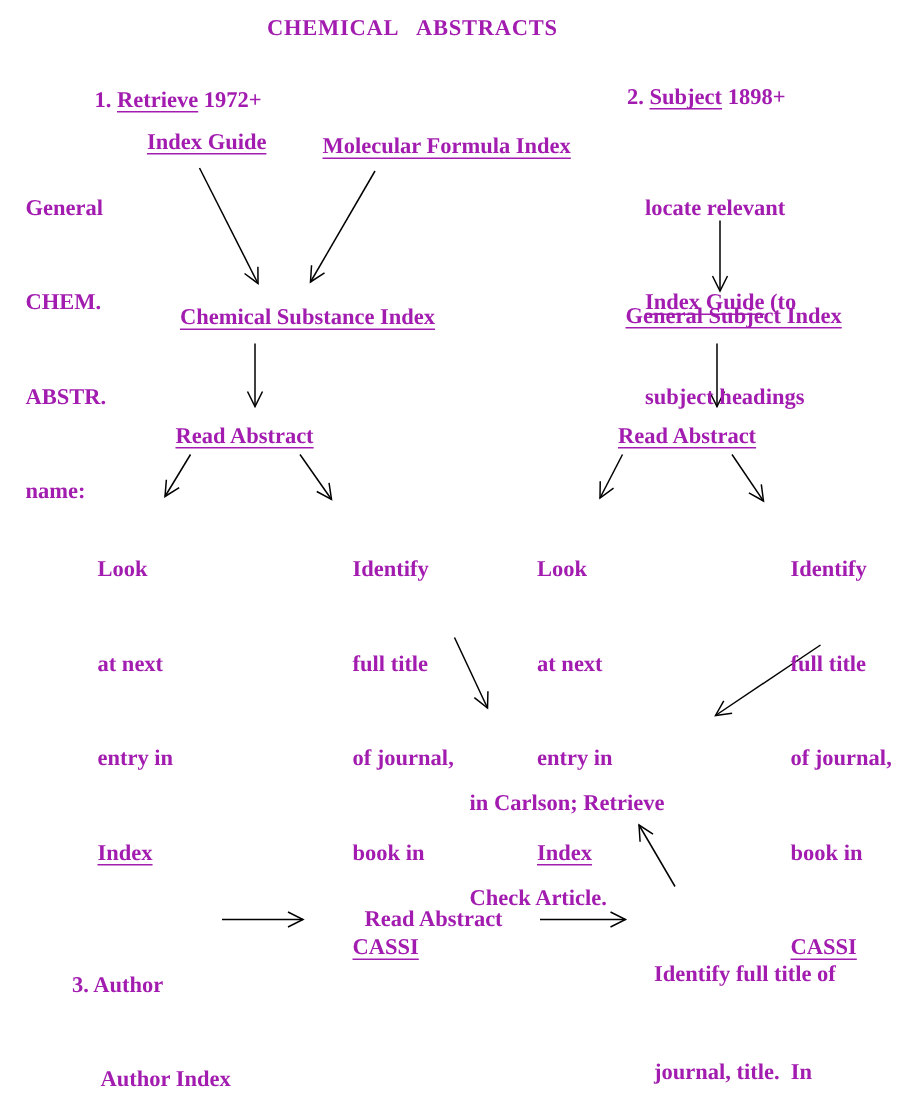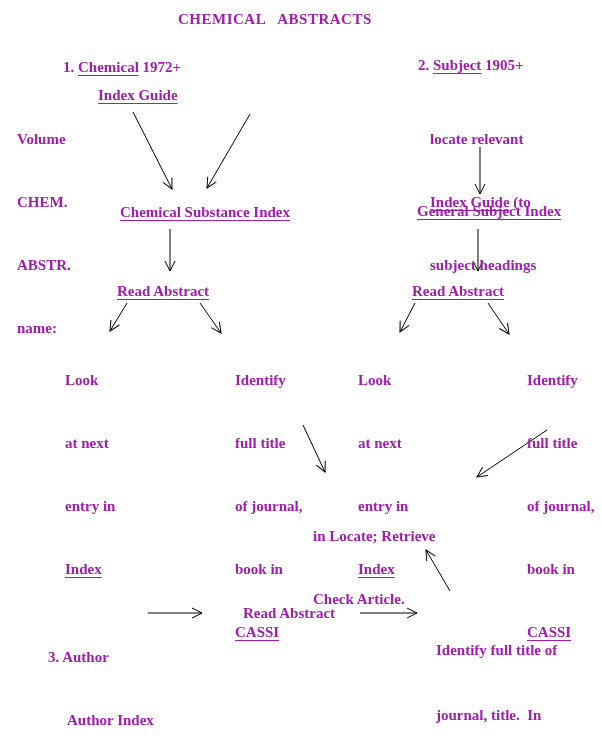--- a/index.html
+++ b/index.html
@@ -80,33 +80,34 @@
       <line x1="488" y1="303" x2="509" y2="334" stroke="#000000" stroke-width="1" marker-end="url(#arrowhead)"></line>
       <line x1="303" y1="425" x2="325" y2="472" stroke="#000000" stroke-width="1" marker-end="url(#arrowhead)"></line>
       <line x1="547" y1="430" x2="477" y2="477" stroke="#000000" stroke-width="1" marker-end="url(#arrowhead)"></line>
       <line x1="450" y1="591" x2="426" y2="550" stroke="#000000" stroke-width="1" marker-end="url(#arrowhead)"></line>
       <line x1="148" y1="613" x2="202" y2="613" stroke="#000000" stroke-width="1" marker-end="url(#arrowhead)"></line>
       <line x1="360" y1="613" x2="417" y2="613" stroke="#000000" stroke-width="1" marker-end="url(#arrowhead)"></line>
     </svg>
 
   <div class="node" id="title">CHEMICAL   ABSTRACTS</div>
 
-  <div class="node" id="branch1"><span>1. </span><span class="u">Chemical</span><span> 1972+</span></div>
+  <div class="node" id="branch1"><span>1. </span><span class="u">Retrieve</span><span> 1972+</span></div>
 
-  <div class="node" id="branch2"><span>2. </span><span class="u">Subject</span><span> 1905+</span></div>
+  <div class="node" id="branch2"><span>2. </span><span class="u">Subject</span><span> 1898+</span></div>
 
   <div class="node" id="locate-label">
-    <div>Volume</div>
+    <div>General</div>
     <div>CHEM.</div>
     <div>ABSTR.</div>
     <div>name:</div>
   </div>
 
   <div class="node u" id="index-guide-left">Index Guide</div>
 
+  <div class="node u" id="mfi">Molecular Formula Index</div>
 
   <div class="node" id="index-guide-right">
     <div>locate relevant</div>
     <div><span class="u">Index Guide</span><span> (to</span></div>
     <div>subject headings</div>
   </div>
 
   <div class="node u" id="csi">Chemical Substance Index</div>
 
   <div class="node u" id="gsi">General Subject Index</div>
@@ -139,21 +140,21 @@
 
   <div class="node" id="identify2">
     <div>Identify</div>
     <div>full title</div>
     <div>of journal,</div>
     <div>book in</div>
     <div><span class="u">CASSI</span></div>
   </div>
 
   <div class="node" id="check-journals">
-    <div>in Locate; Retrieve</div>
+    <div>in Carlson; Retrieve</div>
     <div>Check Article.</div>
   </div>
 
   <div class="node" id="branch3">
     <div>3. Author</div>
     <div class="indent">Author Index</div>
   </div>
 
   <div class="node" id="read-abstract-bottom">Read Abstract</div>
 

